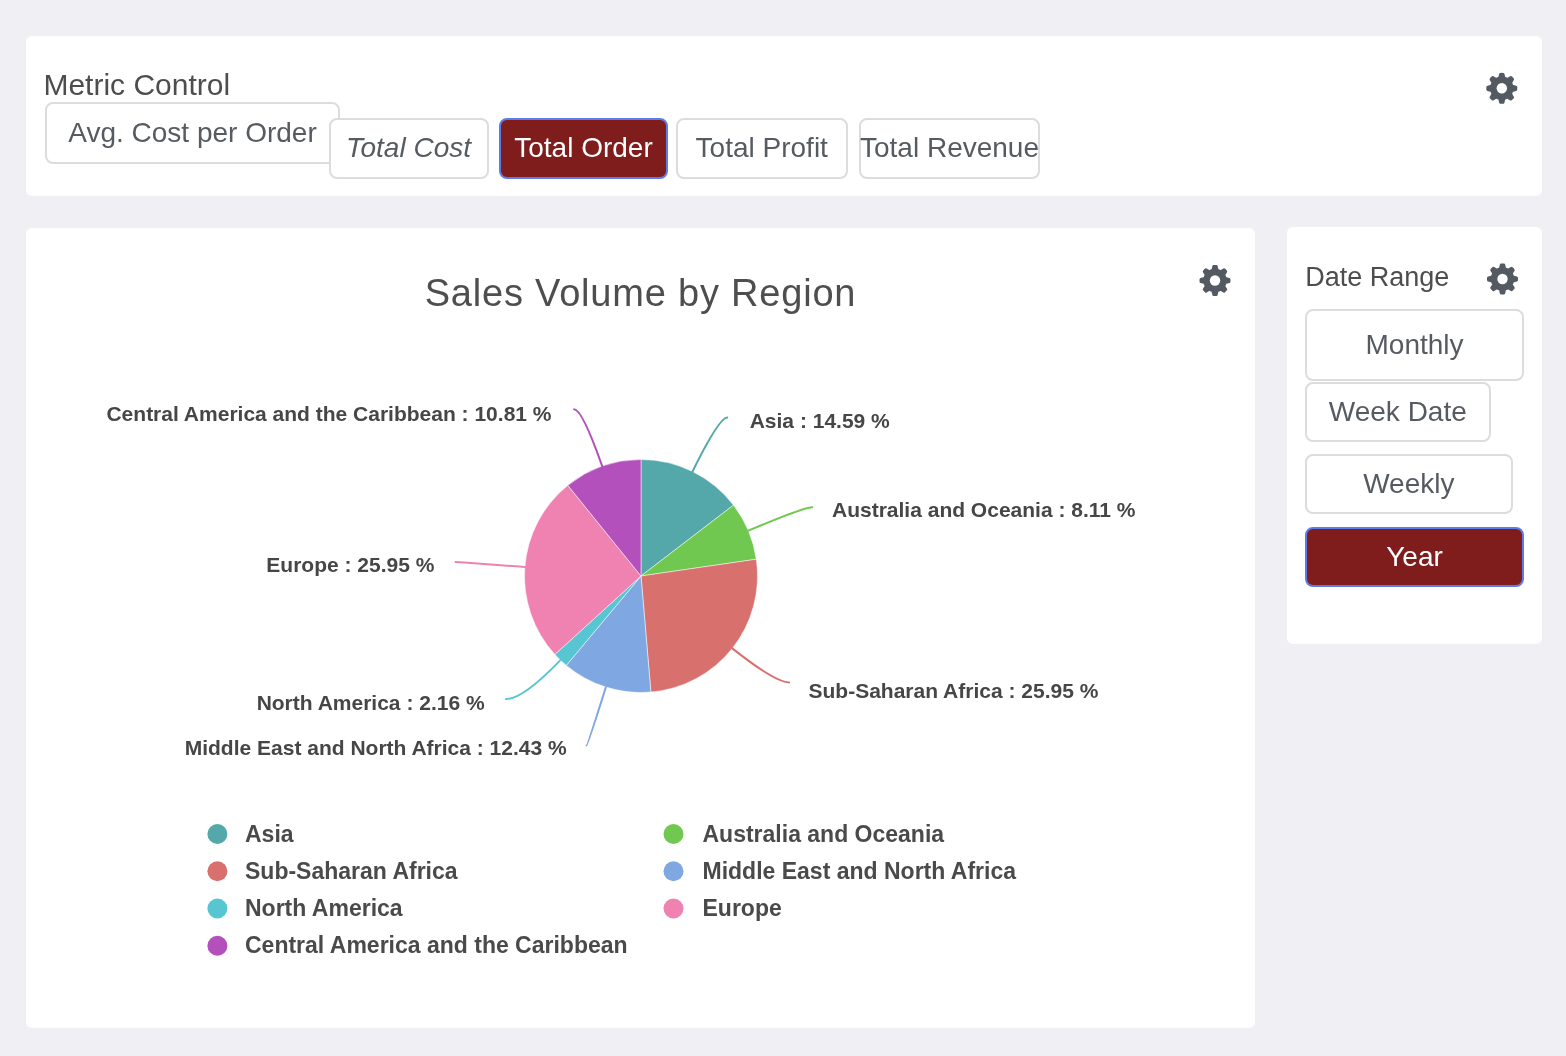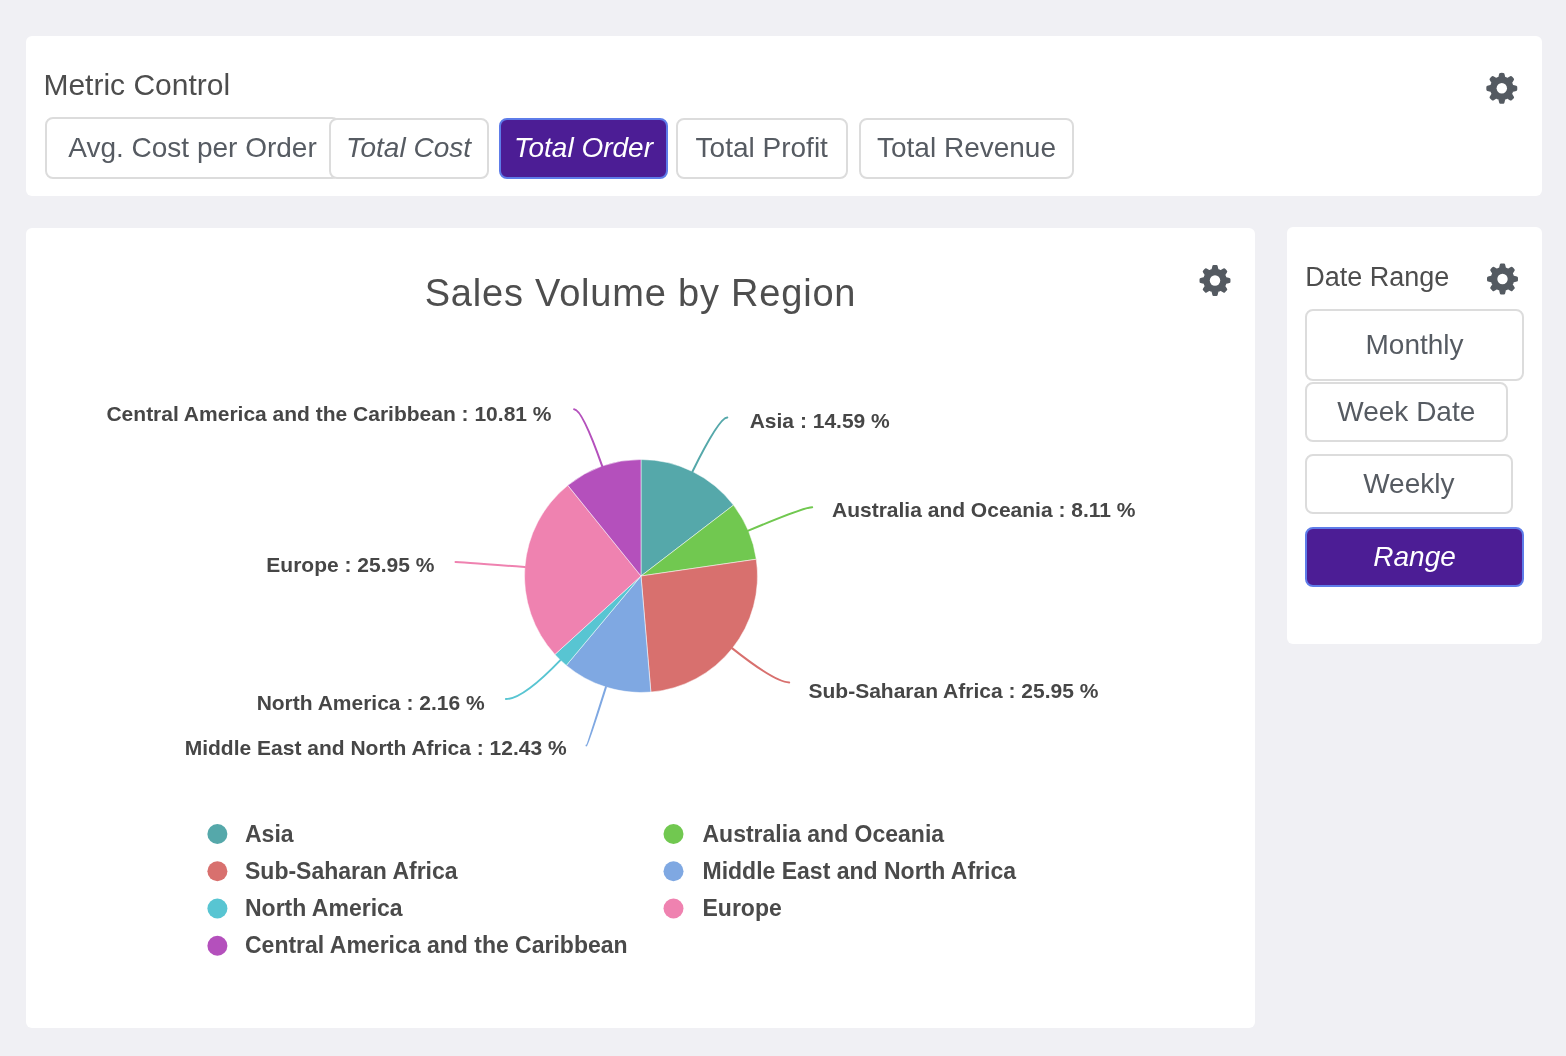--- a/index.html
+++ b/index.html
@@ -6,40 +6,40 @@
   html,body { width:1566px; height:1056px; background:#f0f0f4; font-family:"Liberation Sans", sans-serif; overflow:hidden; }
   .card { position:absolute; background:#ffffff; border-radius:6px; }
   #card1 { left:26px; top:36px; width:1516px; height:160px; }
   #card2 { left:26px; top:228px; width:1229px; height:800px; }
   #card3 { left:1287px; top:227px; width:255px; height:417px; }
   .btn {
     position:absolute; height:61.5px; border:2px solid #dcdcdc; border-radius:8px;
     background:#fff; color:#565b62; font-size:28px; display:flex;
     align-items:center; justify-content:center; white-space:nowrap;
   }
-  .btn.active { background:#4c1d95; border-color:#5e7ce9; color:#ffffff;font-style:italic; }
+  .btn.active { background:#7f1d1d; border-color:#5e7ce9; color:#ffffff; }
   svg text { font-family:"Liberation Sans", sans-serif; }
 </style>
 </head>
 <body>
 
 <div class="card" id="card1"></div>
 <div class="card" id="card2"></div>
 <div class="card" id="card3"></div>
 
-<div class="btn" style="left:45px;   top:117px; width:295px;">Avg. Cost per Order</div>
+<div class="btn" style="left:45px;   top:102px; width:295px;">Avg. Cost per Order</div>
 <div class="btn" style="left:328.5px;top:117.5px; width:160px;font-style:italic;">Total Cost</div>
 <div class="btn active" style="left:499px; top:117.5px; width:169px;">Total Order</div>
 <div class="btn" style="left:676px;top:117.5px; width:171.5px;">Total Profit</div>
-<div class="btn" style="left:859px;  top:117.5px; width:215px;">Total Revenue</div>
+<div class="btn" style="left:859px;  top:117.5px; width:181px;">Total Revenue</div>
 
 <div class="btn" style="left:1304.8px; top:309px;   width:219.5px; height:72px;">Monthly</div>
-<div class="btn" style="left:1304.8px; top:381.5px; width:203px; height:60px;">Week Date</div>
+<div class="btn" style="left:1304.8px; top:381.5px; width:186px; height:60px;">Week Date</div>
 <div class="btn" style="left:1304.8px; top:454px;   width:208px; height:60px;">Weekly</div>
-<div class="btn active" style="left:1304.8px; top:526.5px; width:219.5px; height:60px;">Range</div>
+<div class="btn active" style="left:1304.8px; top:526.5px; width:219.5px; height:60px;">Year</div>
 
 <svg width="1566" height="1056" viewBox="0 0 1566 1056" style="position:absolute;left:0;top:0;">
 
   <text x="43.4" y="94.5" font-size="30" fill="#4d4d4d">Metric Control</text>
   <text x="1305.2" y="285.6" font-size="27" fill="#4d4d4d">Date Range</text>
   <text x="640.5" y="305.8" font-size="38" fill="#4e4e4e" text-anchor="middle" letter-spacing="0.8">Sales Volume by Region</text>
 
   <g fill="#545a61">
     <g transform="translate(1501.8,88.3)">
       <path d="M-2.36,-10.23 L-1.36,-14.13 A14.2,14.2 0 0 1 1.36,-14.13 L2.36,-10.23 A10.5,10.5 0 0 1 5.56,-8.90 L9.03,-10.96 A14.2,14.2 0 0 1 10.96,-9.03 L8.90,-5.56 A10.5,10.5 0 0 1 10.23,-2.36 L14.13,-1.36 A14.2,14.2 0 0 1 14.13,1.36 L10.23,2.36 A10.5,10.5 0 0 1 8.90,5.56 L10.96,9.03 A14.2,14.2 0 0 1 9.03,10.96 L5.56,8.90 A10.5,10.5 0 0 1 2.36,10.23 L1.36,14.13 A14.2,14.2 0 0 1 -1.36,14.13 L-2.36,10.23 A10.5,10.5 0 0 1 -5.56,8.90 L-9.03,10.96 A14.2,14.2 0 0 1 -10.96,9.03 L-8.90,5.56 A10.5,10.5 0 0 1 -10.23,2.36 L-14.13,1.36 A14.2,14.2 0 0 1 -14.13,-1.36 L-10.23,-2.36 A10.5,10.5 0 0 1 -8.90,-5.56 L-10.96,-9.03 A14.2,14.2 0 0 1 -9.03,-10.96 L-5.56,-8.90 A10.5,10.5 0 0 1 -2.36,-10.23 Z" stroke="#545a61" stroke-width="2.6" stroke-linejoin="round"></path>

